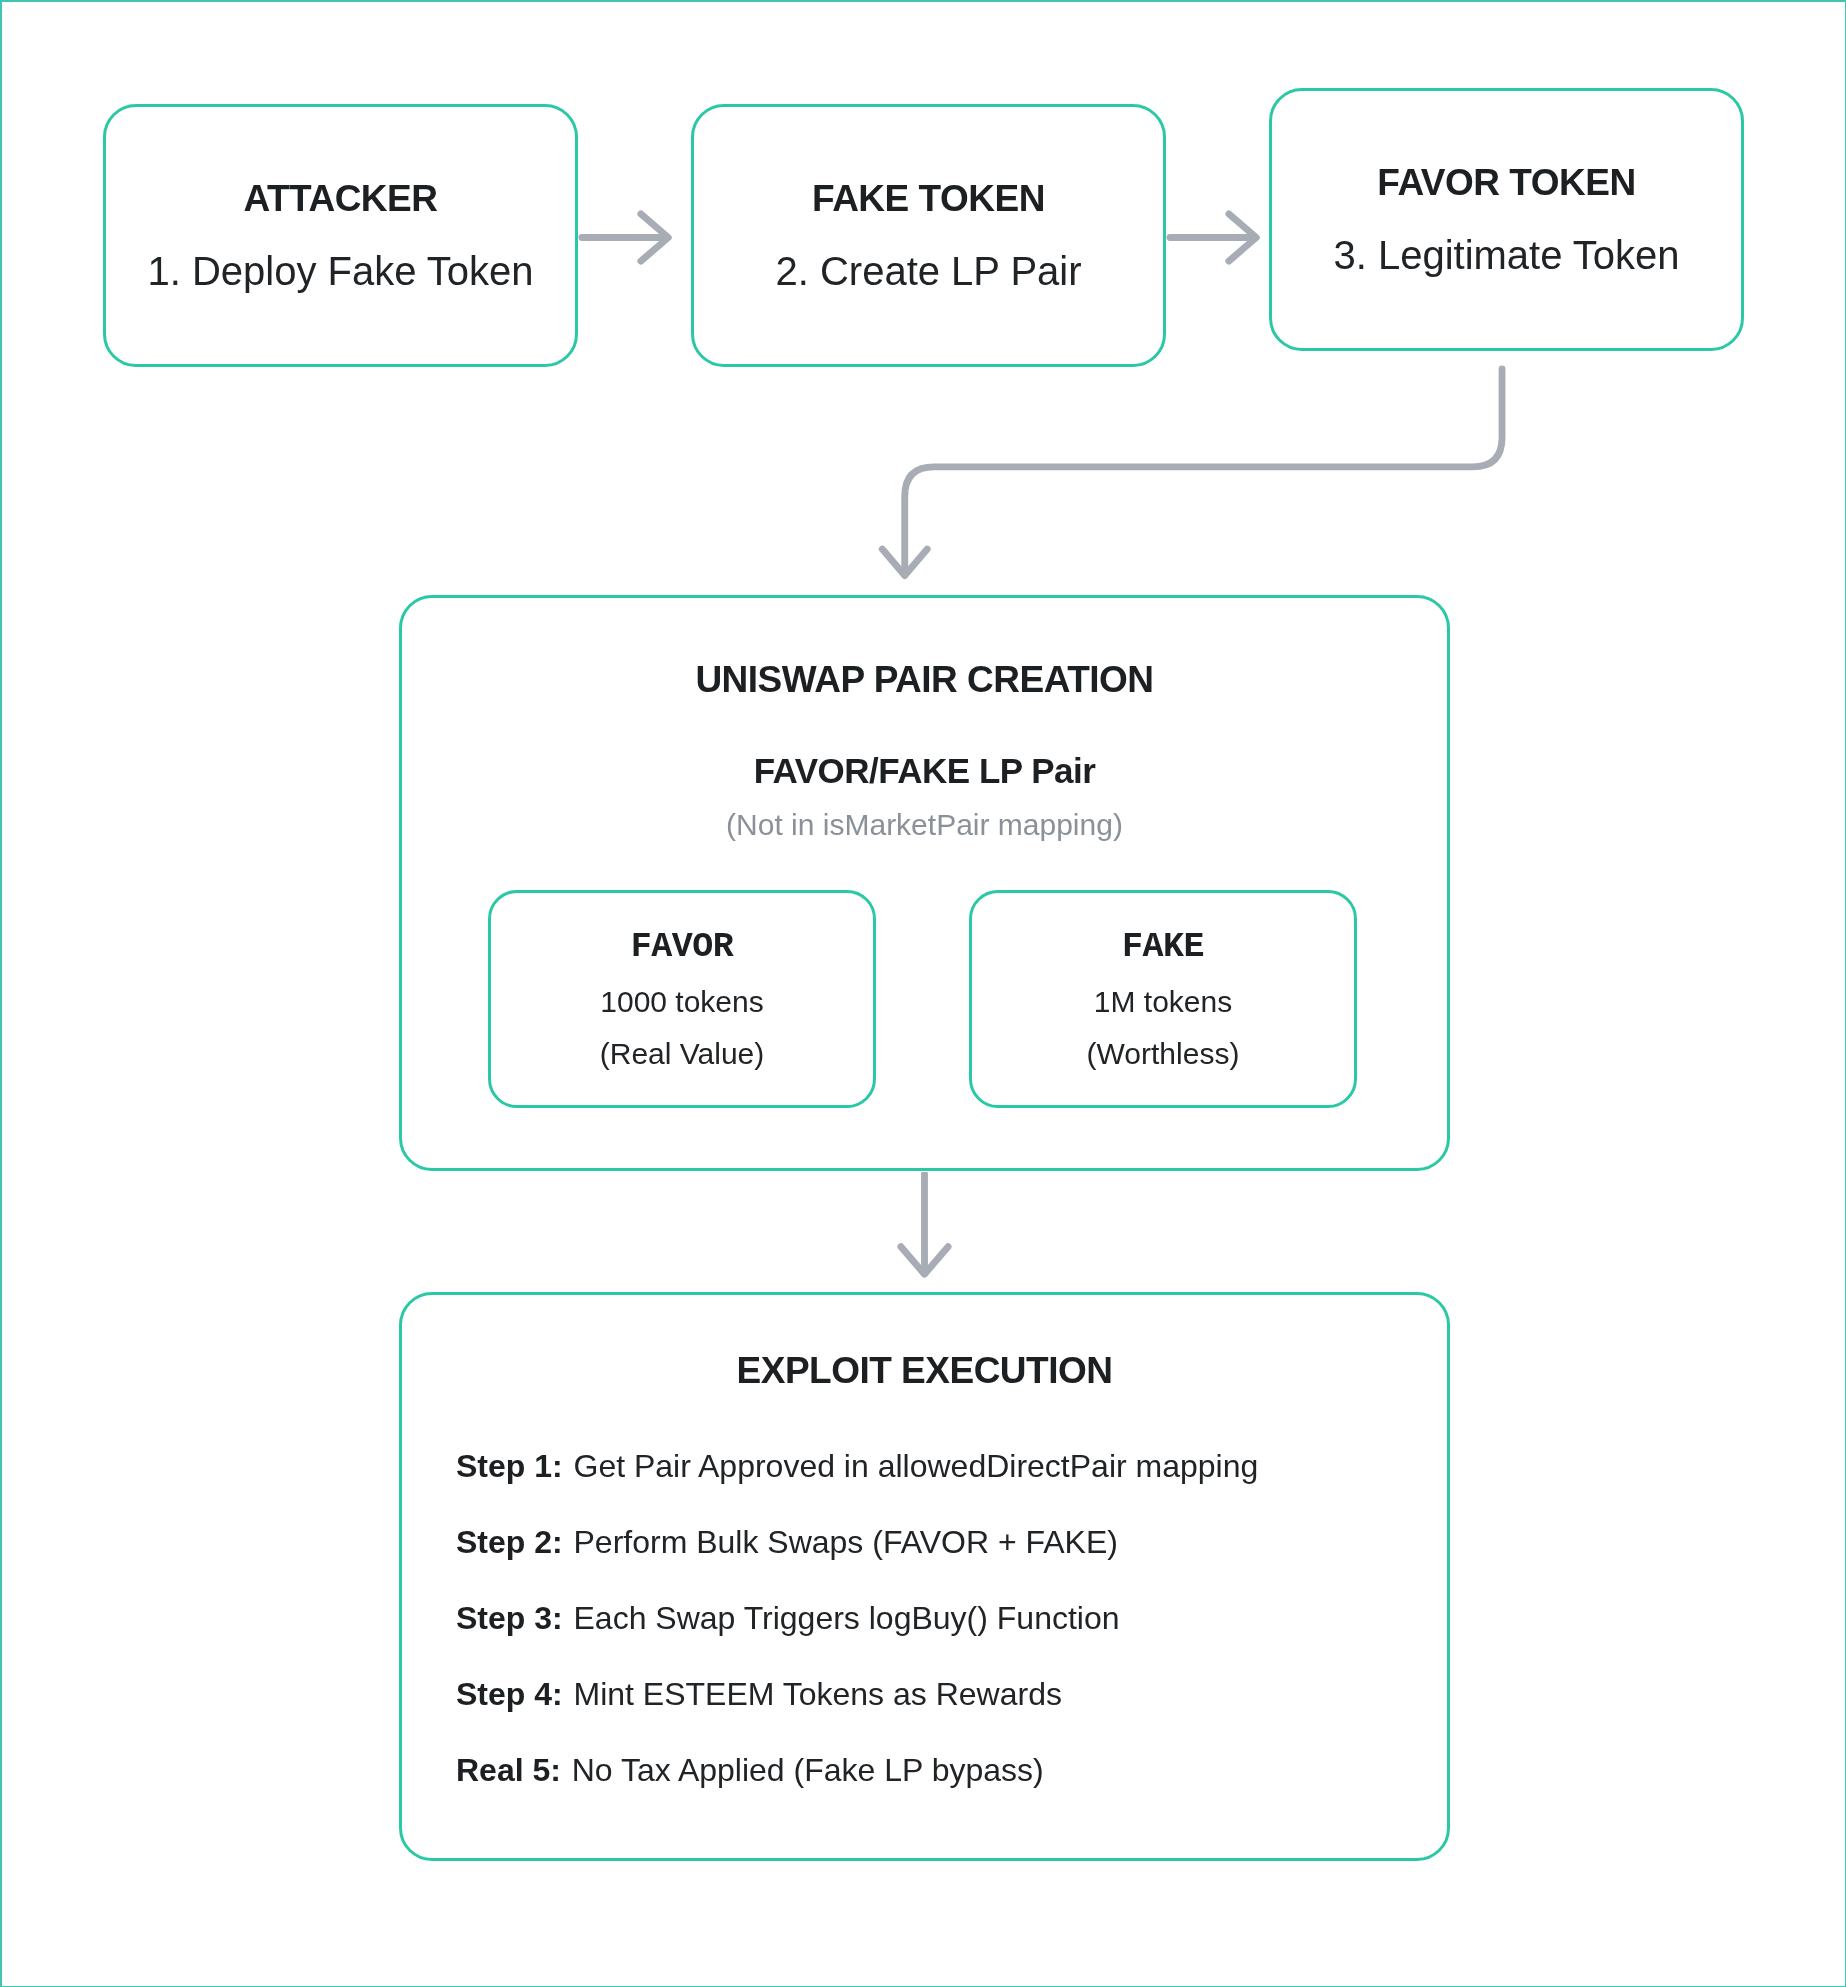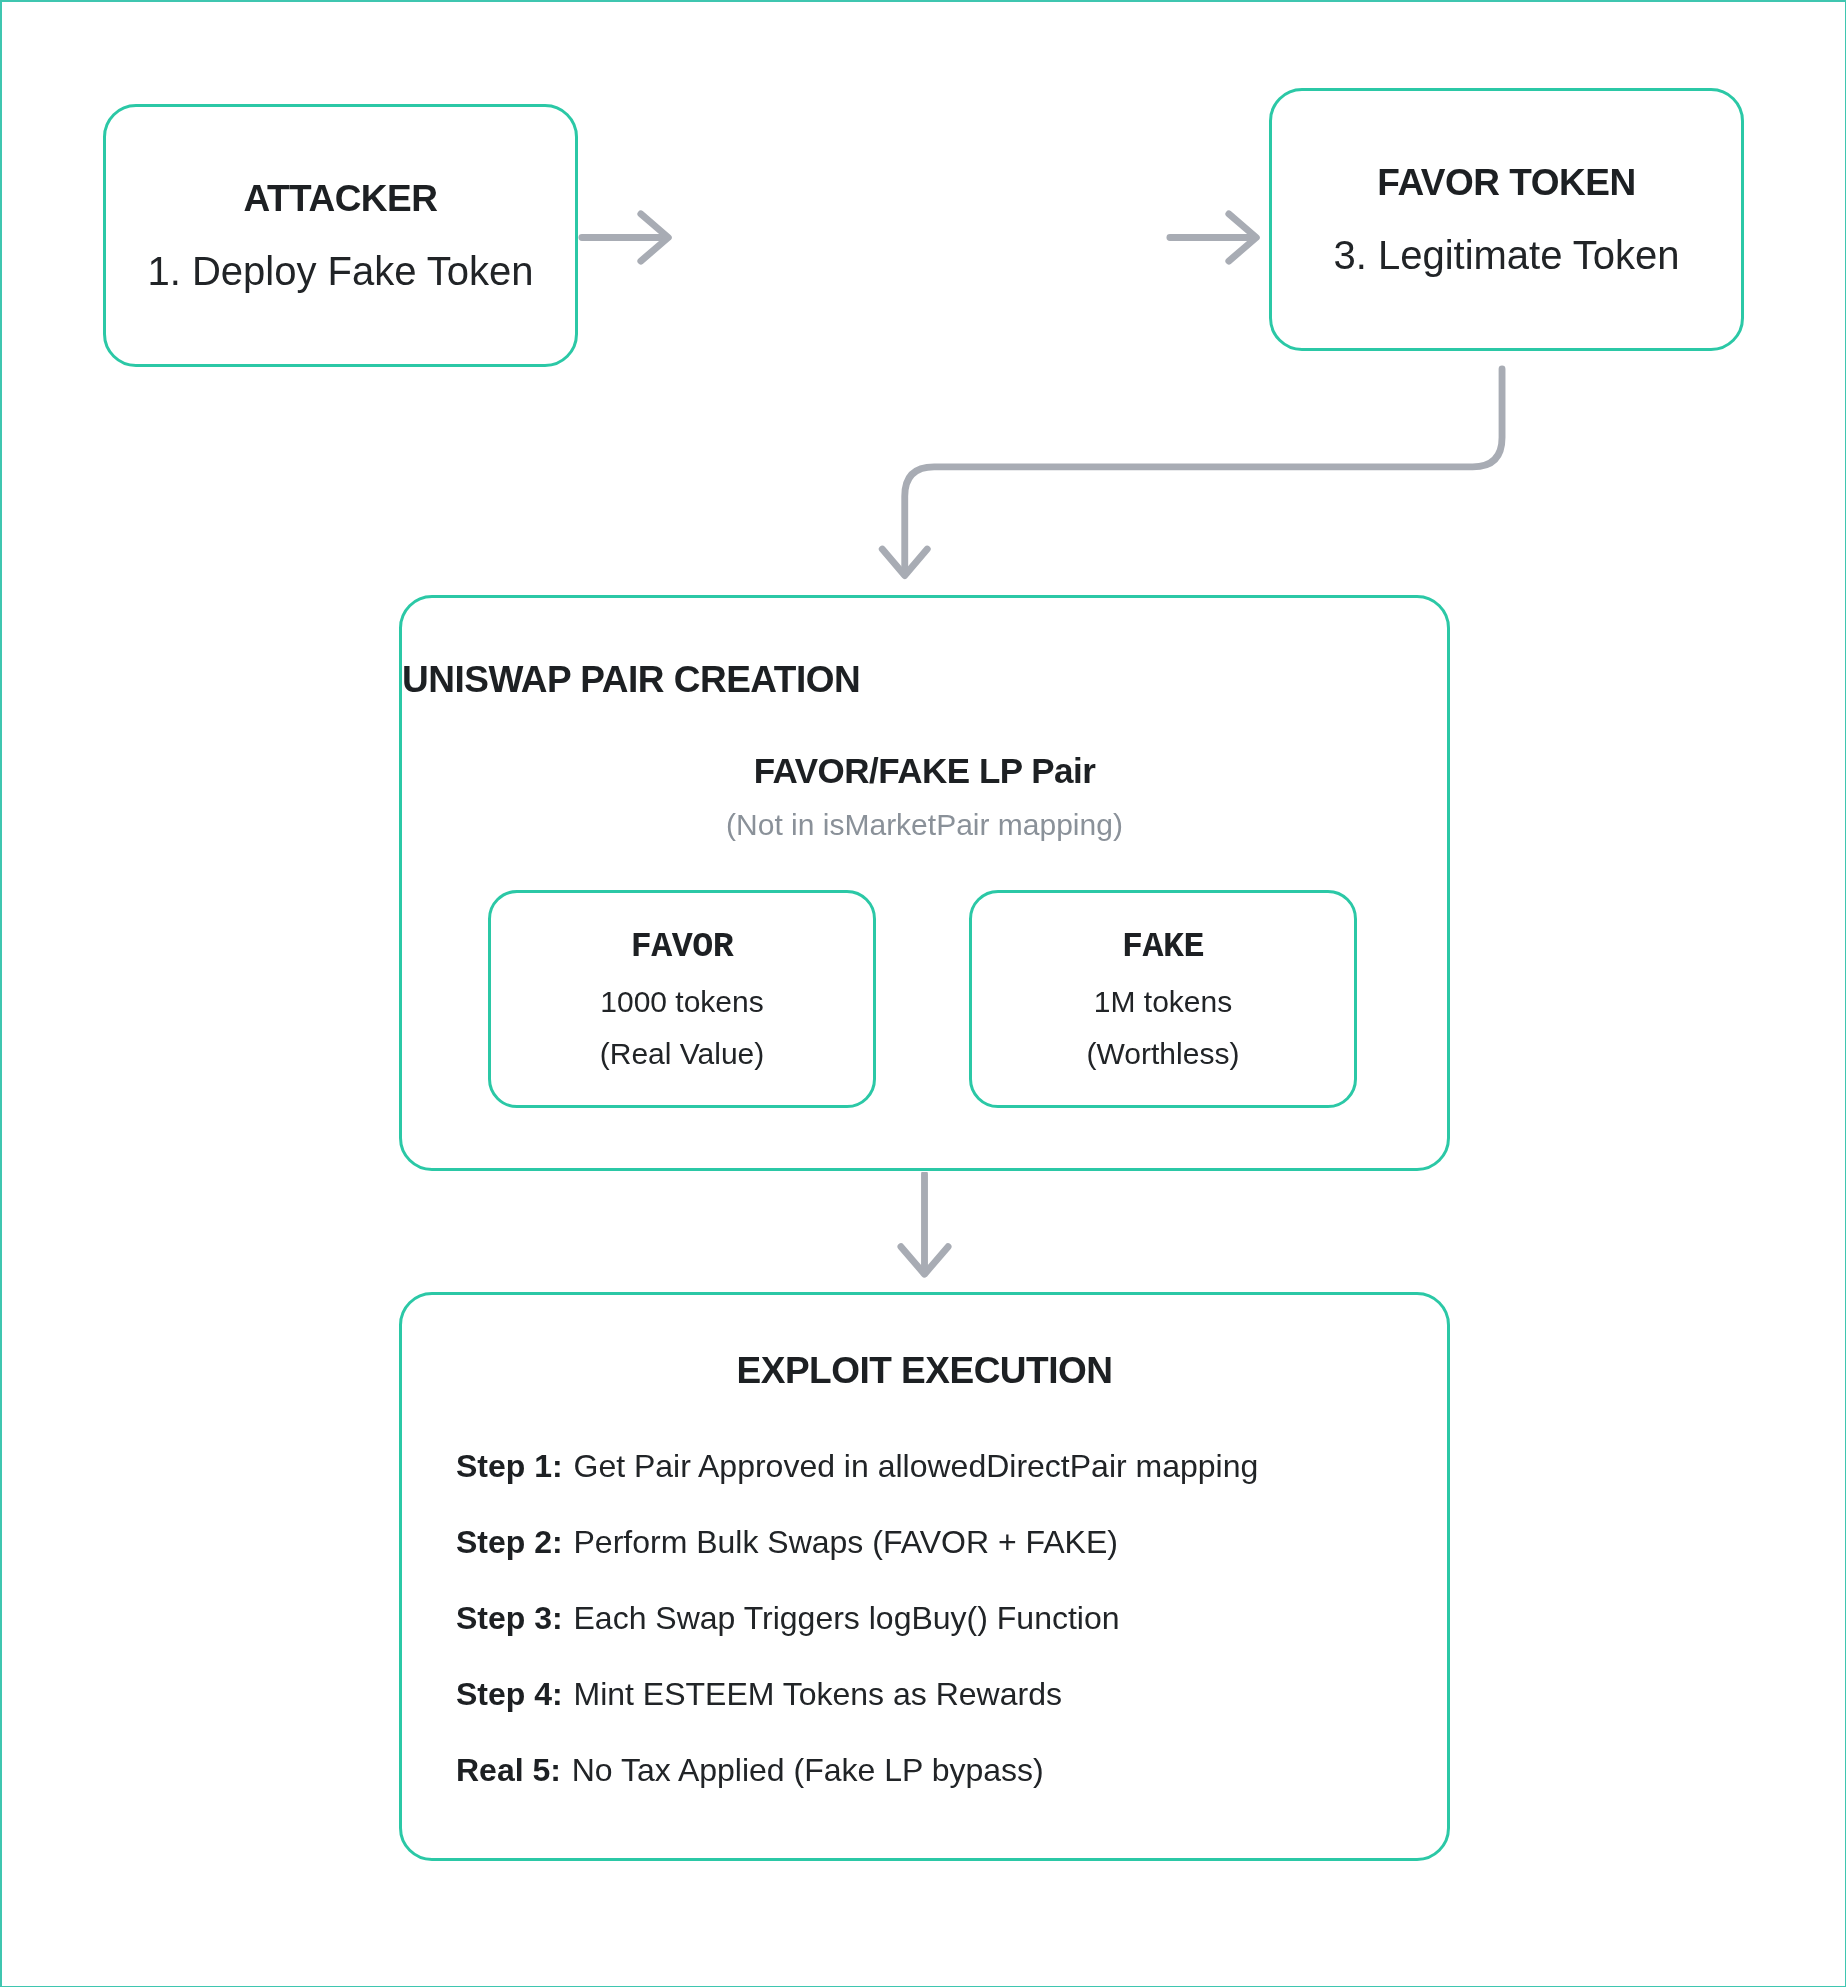--- a/index.html
+++ b/index.html
@@ -48,21 +48,21 @@
   .arrow-svg path {
     fill: none;
     stroke: #a8acb4;
     stroke-width: 7;
     stroke-linecap: round;
     stroke-linejoin: round;
   }
 
   
   .uniswap-box { left: 397px; top: 593px; width: 1051px; height: 576px; }
-  .u-title { position: absolute; top: 61px; left: 0; width: 100%; font-size: 37px; font-weight: bold; letter-spacing: -0.5px; }
+  .u-title { position: absolute; top: 61px; left: 0; width: 100%; text-align: center; font-size: 37px; font-weight: bold; letter-spacing: -0.5px; }
   .u-pair  { position: absolute; top: 153px; left: 0; width: 100%; text-align: center; font-size: 35px; font-weight: bold; letter-spacing: -0.5px; }
   .u-note  { position: absolute; top: 210px; left: 0; width: 100%; text-align: center; font-size: 30px; color: #8a9199; }
 
   .token-node {
     position: absolute;
     top: 292px;
     width: 388px;
     height: 218px;
     border: 3.9px solid #2bc8a6;
     border-radius: 29px;
@@ -89,20 +89,24 @@
 </head>
 <body>
 
 <div class="canvas">
 
   <div class="node top-node" style="left:101px; top:102px; width:475px; height:263px;">
     <div class="node-title">ATTACKER</div>
     <div class="node-sub">1. Deploy Fake Token</div>
   </div>
 
+  <div class="node top-node" style="left:689px; top:102px; width:475px; height:263px;">
+    <div class="node-title">FAKE TOKEN</div>
+    <div class="node-sub">2. Create LP Pair</div>
+  </div>
 
   <div class="node top-node" style="left:1267px; top:86px; width:475px; height:263px;">
     <div class="node-title">FAVOR TOKEN</div>
     <div class="node-sub">3. Legitimate Token</div>
   </div>
 
   <svg class="arrow-svg" style="left:576px; top:204px;" width="108" height="63" viewBox="0 0 110 64" aria-hidden="true">
     <path d="M4 32 H88"></path>
     <path d="M64 8 L92 32 L64 56"></path>
   </svg>

